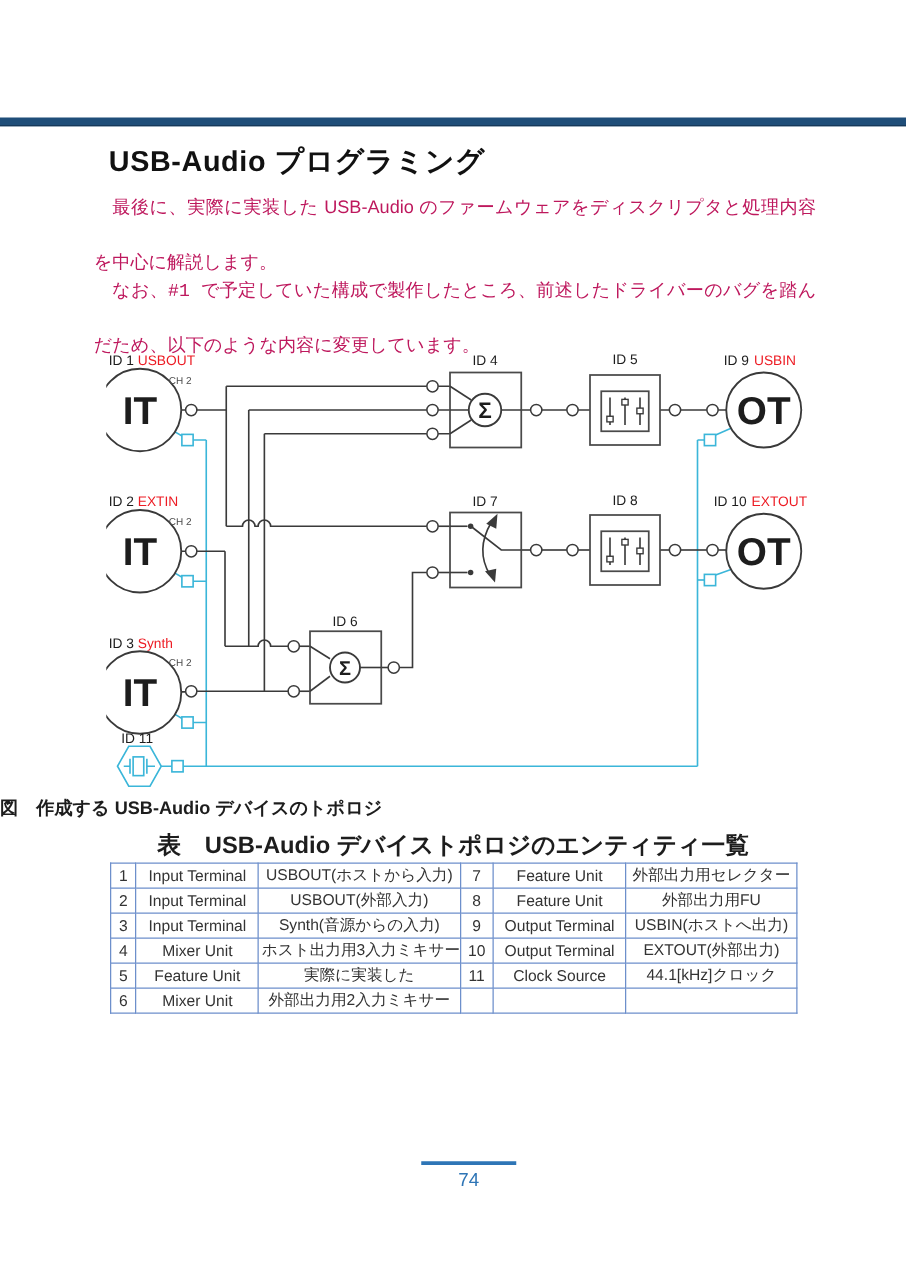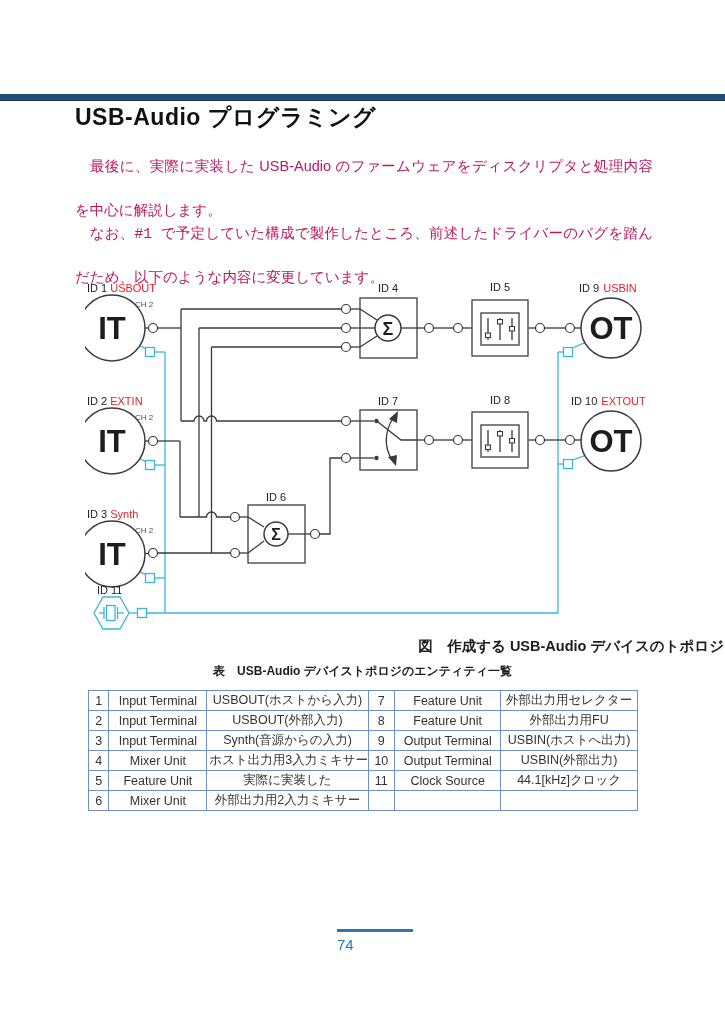--- a/index.html
+++ b/index.html
@@ -8,54 +8,54 @@
     font-family:"Liberation Sans","DejaVu Sans",sans-serif;color:#1c1c1c;
     overflow:hidden;
   }
   .abs{position:absolute;}
   #top-bar{left:0;top:94px;width:725px;height:6px;background:#1f4e79;border-bottom:1px solid #16395a;}
   #doc-title{left:75px;top:102px;font-size:23px;font-weight:bold;letter-spacing:0.5px;color:#111;}
   .body-para{left:75px;width:578px;font-size:14.5px;line-height:44px;color:#be185d;text-align:justify;}
   #para-1{top:144px;}
   #para-2{top:212px;font-family:Liberation Mono, monospace;}
   #diagram-svg{left:85px;top:275px;}
-  #fig-caption{left:0;top:637px;width:724px;text-align:right;font-size:14.5px;font-weight:bold;color:#1d1d1d;}
-  #table-caption{left:0;top:663px;width:725px;text-align:center;font-size:12px;font-weight:bold;color:#1d1d1d;}
+  #fig-caption{left:0;top:637px;width:724px;text-align:left;font-size:14.5px;font-weight:bold;color:#1d1d1d;}
+  #table-caption{left:0;top:663px;width:725px;text-align:center;font-size:19px;font-weight:bold;color:#1d1d1d;}
   #entity-table{left:88px;top:690px;border-collapse:collapse;table-layout:fixed;width:550px;}
   #entity-table td,#entity-table th{
     border:1px solid #6d8fcb;font-size:12.5px;text-align:center;
     height:19px;padding:0 2px;overflow:hidden;white-space:nowrap;color:#333;
   }
   #entity-table th{
     background:#4472c4;color:#ffffff;font-weight:bold;letter-spacing:2px;
     border:1px solid #4472c4;border-right-color:#ffffff40;
   }
   .col-id{width:20px;} .col-ent{width:96px;} .col-role{width:158px;}
   .col-id2{width:26px;} .col-ent2{width:104px;} .col-role2{width:134px;}
   #footer-line{left:337px;top:929px;width:76px;height:3px;background:#2e75b6;}
-  #page-number{left:337px;top:936px;width:76px;text-align:left;font-size:15px;color:#2e75b6;}
+  #page-number{left:337px;top:936px;width:76px;text-align:center;font-size:15px;color:#2e75b6;}
   svg text{font-family:"Liberation Sans","DejaVu Sans",sans-serif;}
   .wire{stroke:#3a3a3a;stroke-width:1.3;fill:none;}
   .boxline{stroke:#4a4a4a;stroke-width:1.4;fill:none;}
   .conn{stroke:#3a3a3a;stroke-width:1.2;fill:#ffffff;}
   .node{stroke:#3a3a3a;stroke-width:1.5;fill:#ffffff;}
   .clk{stroke:#3bb6d9;stroke-width:1.3;fill:none;}
   .clksq{stroke:#3bb6d9;stroke-width:1.3;fill:#ffffff;}
   .idlabel{font-size:11px;fill:#1d1d1d;}
   .redname{fill:#ed1c24;}
   .chlabel{font-size:8px;fill:#4c4c4c;}
   .nodetext{font-size:31px;font-weight:600;fill:#1d1d1d;}
   .sigma{font-weight:bold;fill:#1d1d1d;}
   .knob{stroke:#3a3a3a;stroke-width:1.1;fill:#ffffff;}
 </style>
 </head>
 <body>
 
 <div id="top-bar" class="abs"></div>
-<h1 id="doc-title" class="abs" style="margin:0;">USB-Audio プログラミング</h1>
+<h1 id="doc-title" class="abs" style="margin:12px;">USB-Audio プログラミング</h1>
 <p id="para-1" class="abs body-para" style="margin:0;">　最後に、実際に実装した USB-Audio のファームウェアをディスクリプタと処理内容を中心に解説します。</p>
 <p id="para-2" class="abs body-para" style="margin:0;">　なお、#1 で予定していた構成で製作したところ、前述したドライバーのバグを踏んだため、以下のような内容に変更しています。</p>
 
 <svg id="diagram-svg" class="abs" width="585" height="362" viewBox="85 275 585 362">
 
   <g>
     <path class="clk" d="M165,352 V613"></path>
     <path class="clk" d="M558,352 V613"></path>
     <path class="clk" d="M146.5,613 H558"></path>
 
@@ -287,21 +287,21 @@
     <td>9</td>
         <td>Output Terminal</td>
         <td>USBIN(ホストへ出力)</td>
   </tr>
   <tr>
     <td>4</td>
         <td>Mixer Unit</td>
         <td>ホスト出力用3入力ミキサー</td>
     <td>10</td>
         <td>Output Terminal</td>
-        <td>USBIN(外部出力)</td>
+        <td>EXTOUT(外部出力)</td>
   </tr>
   <tr>
     <td>5</td>
         <td>Feature Unit</td>
         <td>実際に実装した</td>
     <td>11</td>
         <td>Clock Source</td>
         <td>44.1[kHz]クロック</td>
   </tr>
   <tr>

